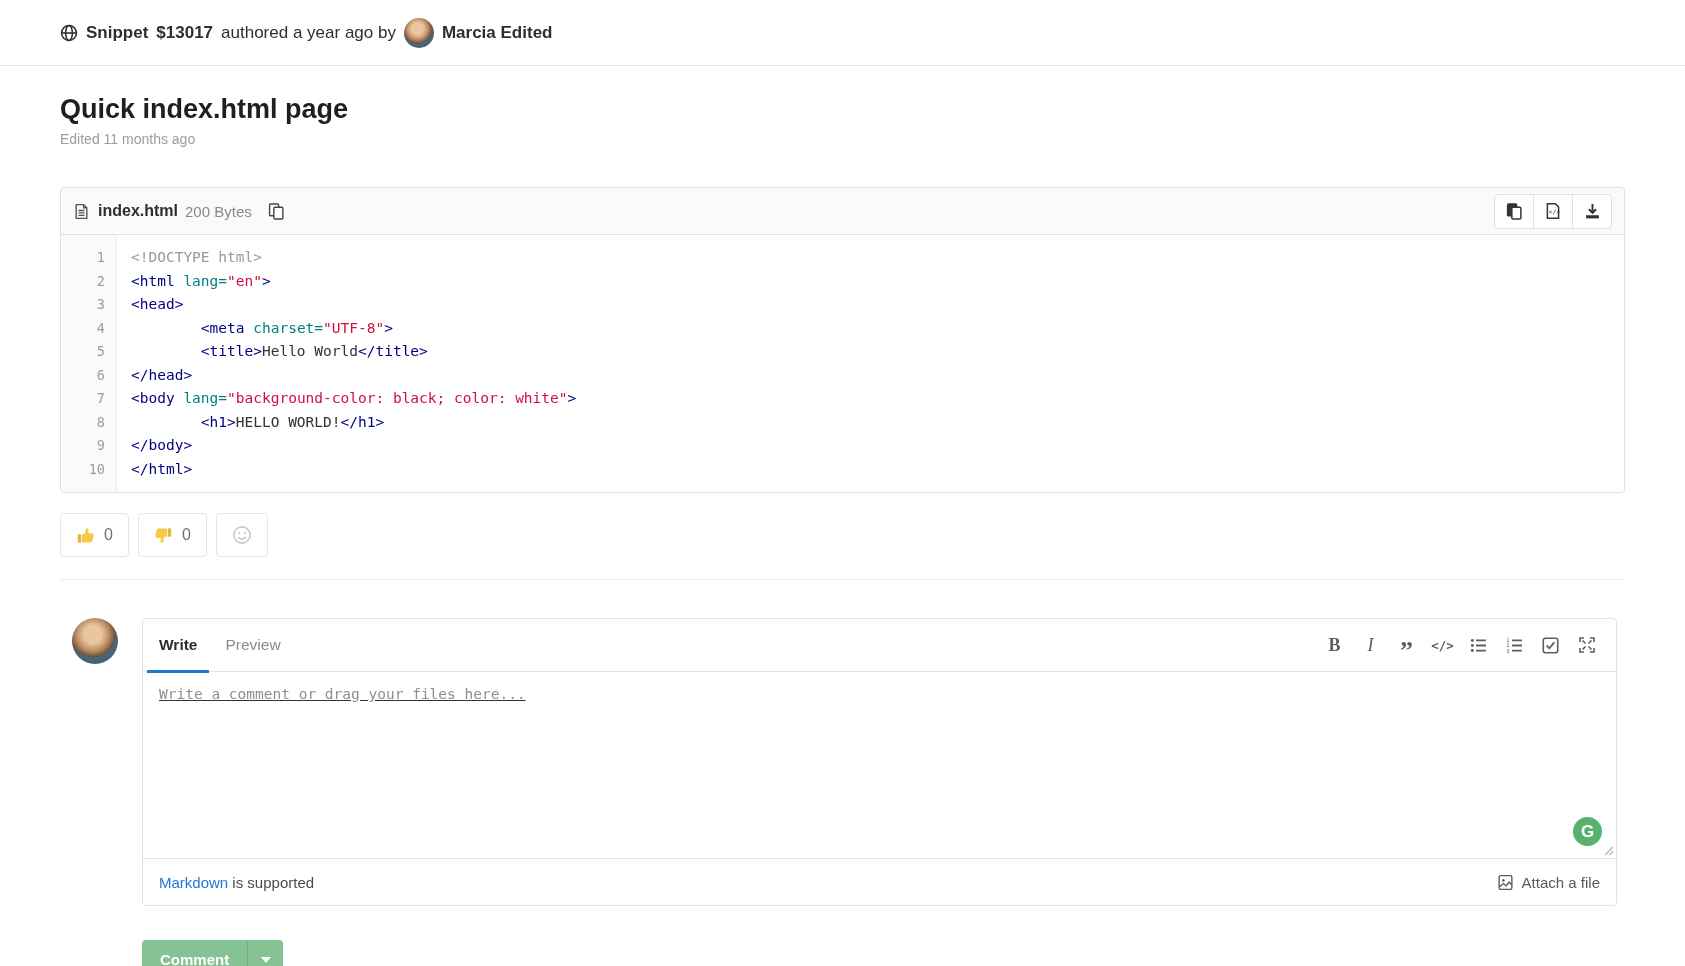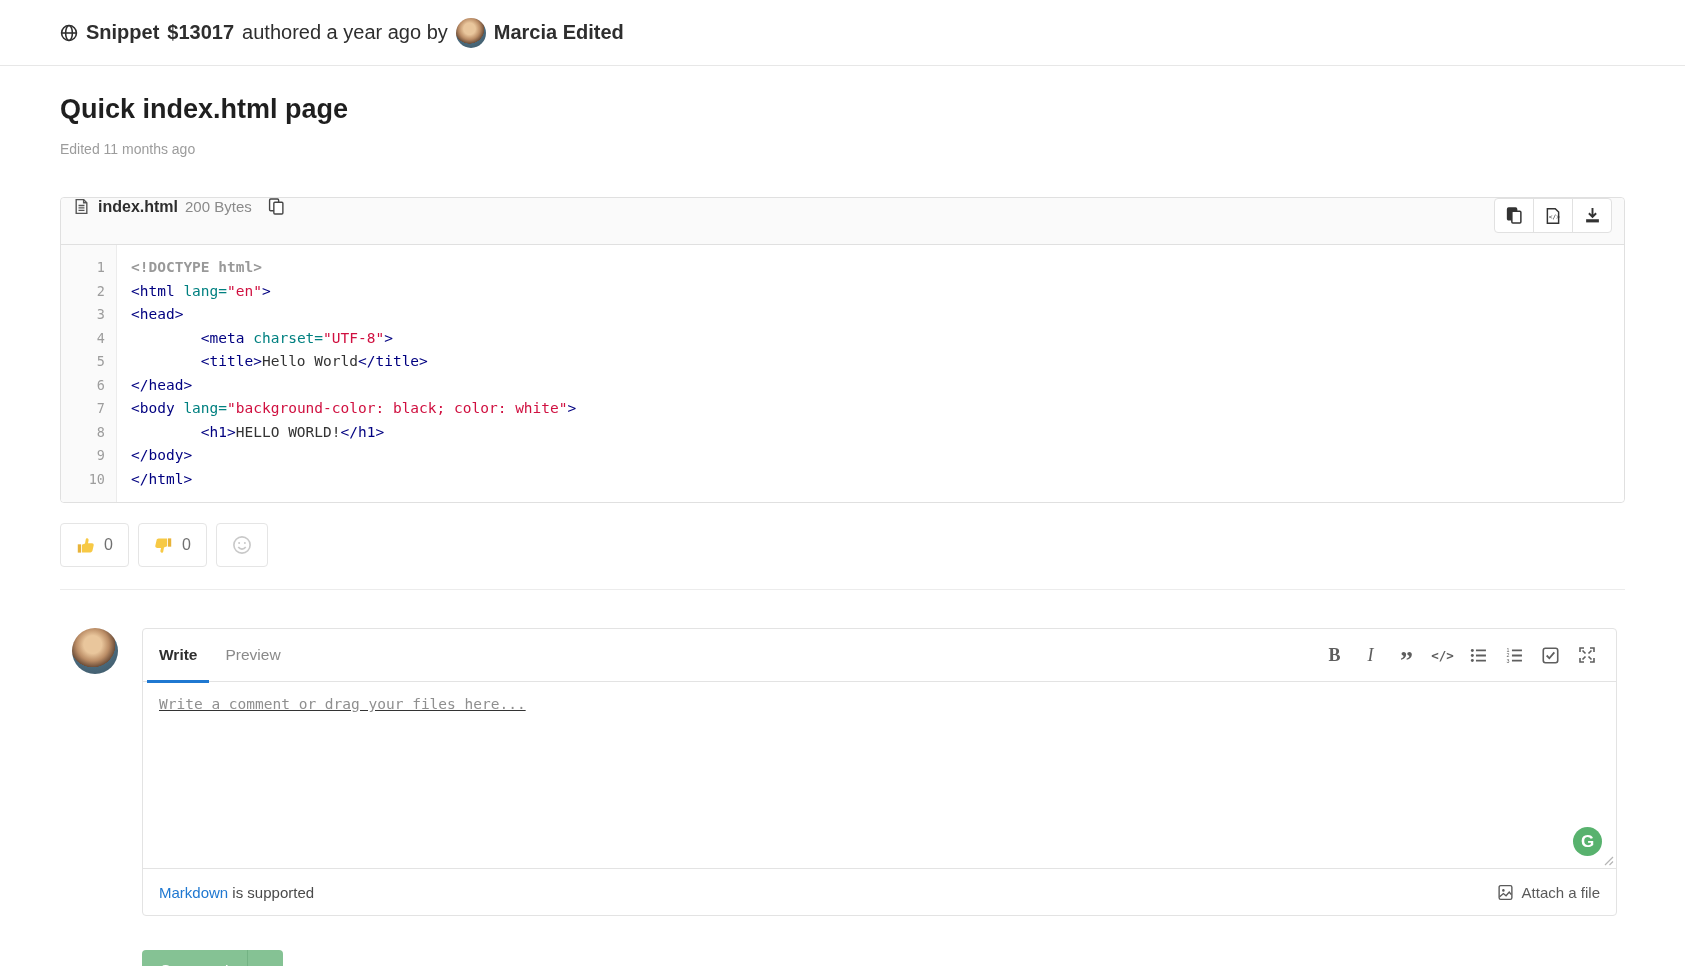--- a/index.html
+++ b/index.html
@@ -1,59 +1,59 @@
 <!DOCTYPE html>
 <html><head>
 <meta charset="utf-8">
 <style>
   * { margin:0; padding:0; box-sizing:border-box; }
   html,body { width:1685px; height:966px; background:#fff; overflow:hidden;
     font-family:"Liberation Sans", sans-serif; color:#2e2e2e; }
 
   
   .topbar { height:66px; border-bottom:1px solid #e7e7e7; display:flex; align-items:center; padding:0 60px; }
-  .topbar-left { display:flex; align-items:center; gap:8px; font-size:20px; }
+  .topbar-left { display:flex; align-items:center; gap:8px; font-size:17px; }
   .bold { font-weight:bold; }
   .avatar { border-radius:50%;
     background: radial-gradient(circle at 45% 36%, #e9c69c 0 23%, #bb8d66 42%, #6e4f3a 58%, #49687a 59%, #3c5666 100%); }
   .avatar-sm { width:30px; height:30px; }
   .topbar-actions { margin-left:auto; display:flex; gap:11px; }
   .btn { background:#fff; border:1px solid #e1e1e1; border-radius:4px; padding:9px 16px;
     font-size:15px; color:#2e2e2e; cursor:pointer; font-family:inherit; }
   .btn-danger  { border-color:#db3b21; color:#db3b21; }
   .btn-success { border-color:#35935c; color:#35935c; }
 
   .container { padding:0 60px; }
 
   
   .page-title { margin-top:28px; font-size:27px; font-weight:bold; color:#1f1f1f; }
-  .edited { margin-top:16px; font-size:14px; color:#9c9c9c; }
+  .edited { margin-top:6px; font-size:14px; color:#9c9c9c; }
 
   
   .file-card { margin-top:40px; border:1px solid #e0e0e0; border-radius:4px; }
-  .file-header { display:flex; align-items:flex-start; height:47px; padding:0 12px;
+  .file-header { display:flex; align-items:center; height:47px; padding:0 12px;
     background:#fafafa; border-bottom:1px solid #e0e0e0; border-radius:4px 4px 0 0; }
   .file-name { font-weight:bold; font-size:16px; margin:0 7px 0 8px; }
   .file-size { font-size:15px; color:#8a8a8a; }
   .icon-plain-btn { background:none; border:none; cursor:pointer; margin-left:16px; display:flex; align-items:center; }
   .file-actions { margin-left:auto; display:flex; }
   .icon-btn { width:40px; height:35px; background:#fff; border:1px solid #e1e1e1;
     display:flex; align-items:center; justify-content:center; cursor:pointer; margin-left:-1px; }
   .icon-btn:first-child { border-radius:4px 0 0 4px; margin-left:0; }
   .icon-btn:last-child  { border-radius:0 4px 4px 0; }
 
   .code-block { position:relative; padding:11px 0; border-radius:0 0 4px 4px; background:#fff; }
   .gutter-bg { position:absolute; top:0; left:0; bottom:0; width:56px; background:#fafafa;
     border-right:1px solid #ececec; border-radius:0 0 0 4px; }
   .code-row { display:flex; position:relative; line-height:23.5px;
     font-family:"DejaVu Sans Mono", monospace; font-size:14.5px; }
   .ln { flex:none; width:56px; padding-right:12px; text-align:right; color:#9d9d9d;
     font-size:13.5px; cursor:pointer; }
   .cl { padding-left:14px; white-space:pre; color:#333; }
-  .tok-cp { color:#999999; font-weight:bold;margin-top:8px; }
+  .tok-cp { color:#999999; font-weight:normal;margin-top:8px; }
   .tok-nt { color:#000080; }
   .tok-na { color:#008080; }
   .tok-s  { color:#d01040; }
 
   
   .awards { margin-top:20px; display:flex; gap:9px; align-items:center; }
   .award-btn { display:flex; align-items:center; gap:9px; height:44px; padding:0 15px;
     border:1px solid #e5e5e5; border-radius:4px; background:#fff; cursor:pointer;
     font-size:16px; color:#707070; font-family:inherit; }
   .thumb-down svg { transform:rotate(180deg); }

